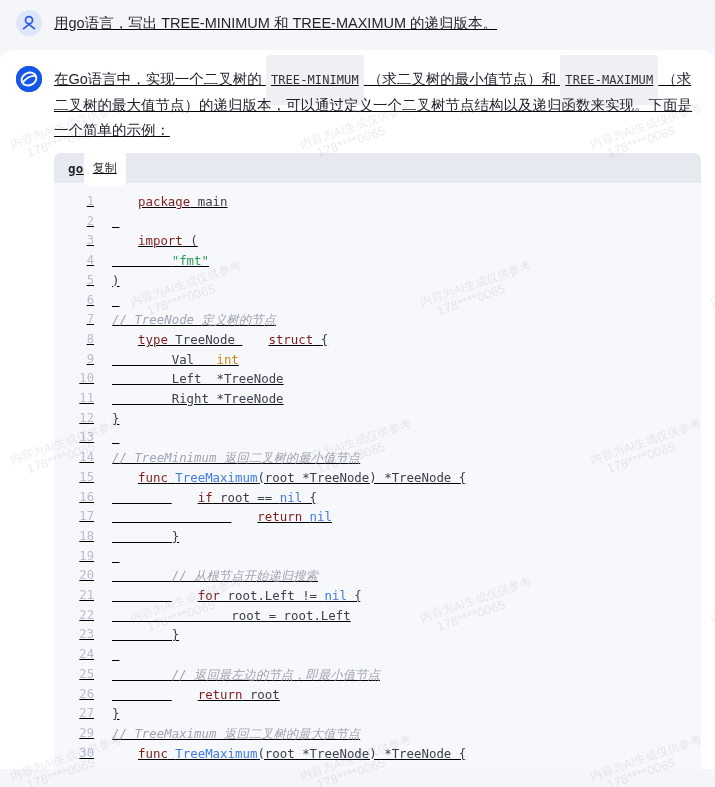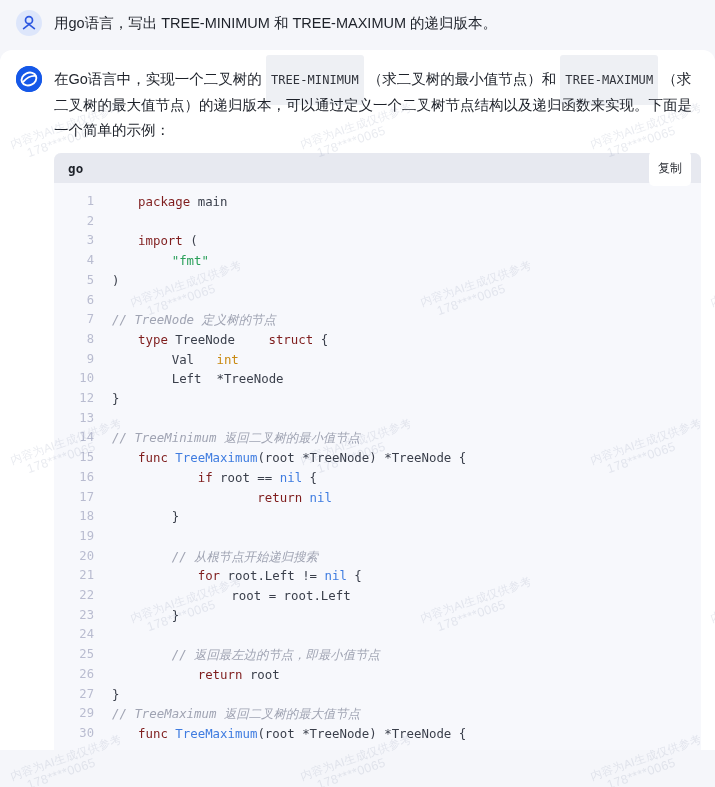--- a/index.html
+++ b/index.html
@@ -35,20 +35,21 @@
   }
   .wm .wm-l1 { font-size: 11.5px; letter-spacing: .2px; }
   .wm .wm-l2 { font-size: 12.5px; padding-left: 13px; letter-spacing: .3px; }
 
   
   .chat {
     position: relative;
     width: 715px;
     height: 787px;
     z-index: 1;
+    text-decoration: underline;
   }
 
   .msg {
     display: flex;
     align-items: flex-start;
     box-sizing: border-box;
   }
 
   
   .turn-user {
@@ -99,21 +100,20 @@
   
   .codeblock {
     margin: 10px 0 0 0;
     border-radius: 7px 7px 0 0;
     overflow: hidden;
     background: #f7f8fc;
   }
   .code-head {
     display: flex;
     align-items: center;
-    justify-content: space-between;
     background: #e7e9f0;
     height: 30px;
     padding: 0 10px 0 14px;
     box-sizing: border-box;
   }
   .code-lang {
     font-family: "DejaVu Sans Mono", "Liberation Mono", monospace;
     font-size: 12.5px;
     font-weight: bold;
     color: #1d2129;
@@ -205,20 +205,21 @@
             <div class="code-line"><span class="ln">1</span><span class="lc"><span class="t-kw">package</span><span class="t-pln"> main</span></span></div>
             <div class="code-line"><span class="ln">2</span><span class="lc">&nbsp;</span></div>
             <div class="code-line"><span class="ln">3</span><span class="lc"><span class="t-kw">import</span><span class="t-pln"> (</span></span></div>
             <div class="code-line"><span class="ln">4</span><span class="lc"><span class="t-pln">        </span><span class="t-str">"fmt"</span></span></div>
             <div class="code-line"><span class="ln">5</span><span class="lc"><span class="t-pln">)</span></span></div>
             <div class="code-line"><span class="ln">6</span><span class="lc">&nbsp;</span></div>
             <div class="code-line"><span class="ln">7</span><span class="lc"><span class="t-cmt">// TreeNode 定义树的节点</span></span></div>
             <div class="code-line"><span class="ln">8</span><span class="lc"><span class="t-kw">type</span><span class="t-pln"> TreeNode </span><span class="t-kw">struct</span><span class="t-pln"> {</span></span></div>
             <div class="code-line"><span class="ln">9</span><span class="lc"><span class="t-pln">        Val   </span><span class="t-typ">int</span></span></div>
             <div class="code-line"><span class="ln">10</span><span class="lc"><span class="t-pln">        Left  *TreeNode</span></span></div>
+            <div class="code-line"><span class="ln">11</span><span class="lc"><span class="t-pln">        Right *TreeNode</span></span></div>
             <div class="code-line"><span class="ln">12</span><span class="lc"><span class="t-pln">}</span></span></div>
             <div class="code-line"><span class="ln">13</span><span class="lc">&nbsp;</span></div>
             <div class="code-line"><span class="ln">14</span><span class="lc"><span class="t-cmt">// TreeMinimum 返回二叉树的最小值节点</span></span></div>
             <div class="code-line"><span class="ln">15</span><span class="lc"><span class="t-kw">func</span><span class="t-pln"> </span><span class="t-fn">TreeMaximum</span><span class="t-pln">(root *TreeNode) *TreeNode {</span></span></div>
             <div class="code-line"><span class="ln">16</span><span class="lc"><span class="t-pln">        </span><span class="t-kw">if</span><span class="t-pln"> root == </span><span class="t-lit">nil</span><span class="t-pln"> {</span></span></div>
             <div class="code-line"><span class="ln">17</span><span class="lc"><span class="t-pln">                </span><span class="t-kw">return</span><span class="t-pln"> </span><span class="t-lit">nil</span></span></div>
             <div class="code-line"><span class="ln">18</span><span class="lc"><span class="t-pln">        }</span></span></div>
             <div class="code-line"><span class="ln">19</span><span class="lc">&nbsp;</span></div>
             <div class="code-line"><span class="ln">20</span><span class="lc"><span class="t-cmt">        // 从根节点开始递归搜索</span></span></div>
             <div class="code-line"><span class="ln">21</span><span class="lc"><span class="t-pln">        </span><span class="t-kw">for</span><span class="t-pln"> root.Left != </span><span class="t-lit">nil</span><span class="t-pln"> {</span></span></div>

